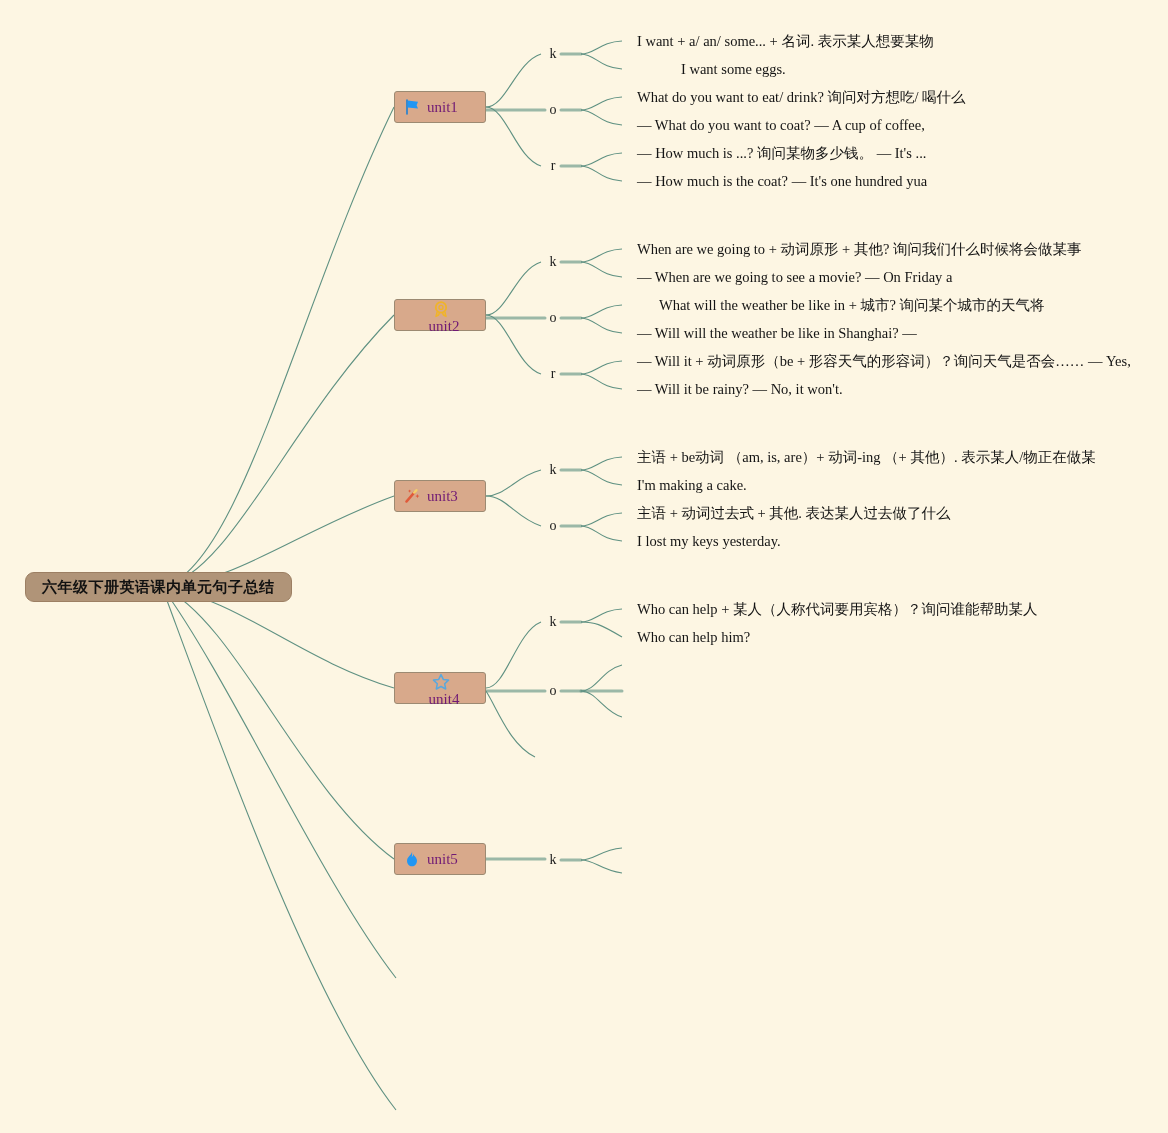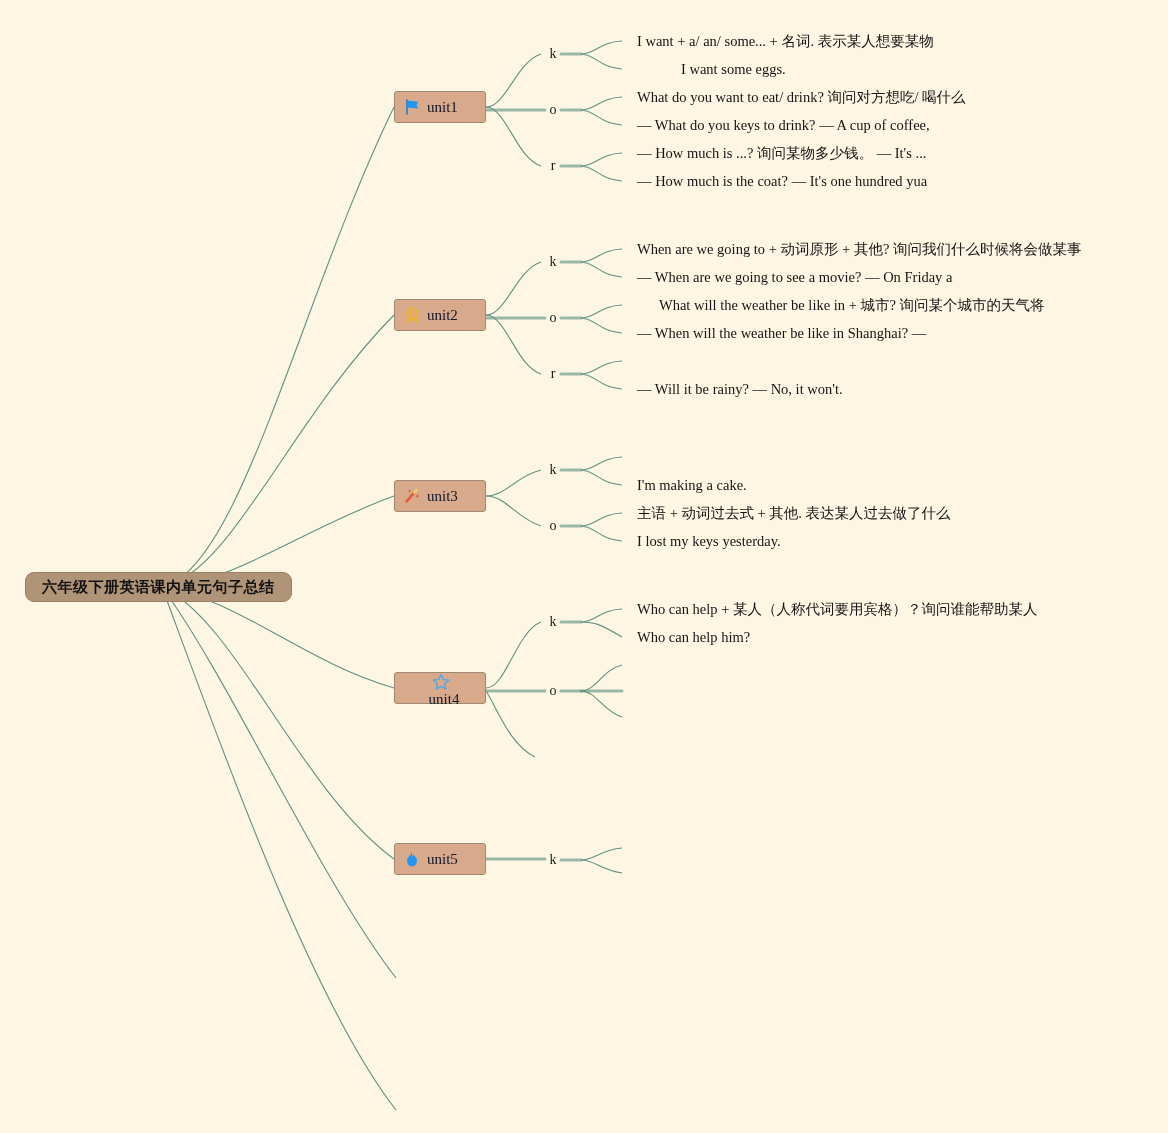--- a/index.html
+++ b/index.html
@@ -78,21 +78,21 @@
     height: 18px;
     margin-right: 6px;
     display: inline-flex;
     align-items: center;
     justify-content: center;
     flex: 0 0 auto;
   }
   .unit-label {
     font-family: "Liberation Serif", "DejaVu Serif", serif;
     font-size: 15px;
-    color: #0f172a;
+    color: #701a75;
   }
 
   
   .branch-key {
     position: absolute;
     font-family: "Liberation Serif", "DejaVu Serif", serif;
     font-size: 14px;
     color: #1a1a1a;
     width: 14px;
     text-align: center;
@@ -194,21 +194,21 @@
   <div class="unit-node" style="left:394px; top:91px;">
     <span class="unit-icon">
       <svg viewBox="0 0 18 18" width="18" height="18" xmlns="http://www.w3.org/2000/svg">
         <path d="M4 2 L4 16" stroke="#1b7fd4" stroke-width="1.6" fill="none" stroke-linecap="round"></path>
         <path d="M4.6 2.6 L15 3.8 L13.6 7.2 L15 10.4 L4.6 9.4 Z" fill="#2196f3"></path>
       </svg>
     </span>
     <span class="unit-label">unit1</span>
   </div>
 
-  <div class="unit-node" style="left:394px; top:299px;">
+  <div class="unit-node" style="left:394px; top:299px;flex-direction:column;">
     <span class="unit-icon">
       <svg viewBox="0 0 18 18" width="18" height="18" xmlns="http://www.w3.org/2000/svg">
         <circle cx="9" cy="7.4" r="5.2" fill="none" stroke="#f0b429" stroke-width="1.7"></circle>
         <circle cx="9" cy="7.4" r="2" fill="none" stroke="#f0b429" stroke-width="1.4"></circle>
         <path d="M5.2 11.6 L4 16.4 L6.4 15 L7.6 13" fill="none" stroke="#f0b429" stroke-width="1.5" stroke-linejoin="round"></path>
         <path d="M12.8 11.6 L14 16.4 L11.6 15 L10.4 13" fill="none" stroke="#f0b429" stroke-width="1.5" stroke-linejoin="round"></path>
       </svg>
     </span>
     <span class="unit-label">unit2</span>
   </div>
@@ -243,37 +243,39 @@
     <span class="unit-label">unit5</span>
   </div>
 
   <div class="branch-key" style="left:546px; top:47px;">k</div>
   <div class="branch-key" style="left:546px; top:103px;">o</div>
   <div class="branch-key" style="left:546px; top:159px;">r</div>
 
   <div class="leaf" style="left:637px; top:33px;">I want + a/ an/ some... + 名词. 表示某人想要某物</div>
   <div class="leaf" style="left:637px; top:61px;margin-left:44px;">I want some eggs.</div>
   <div class="leaf" style="left:637px; top:89px;">What do you want to eat/ drink? 询问对方想吃/ 喝什么</div>
-  <div class="leaf" style="left:637px; top:117px;">— What do you keys to drink? — A cup of coffee,</div>
+  <div class="leaf" style="left:637px; top:117px;">— What do you want to coat? — A cup of coffee,</div>
   <div class="leaf" style="left:637px; top:145px;">— How much is ...? 询问某物多少钱。 — It's ...</div>
   <div class="leaf" style="left:637px; top:173px;">— How much is the coat? — It's one hundred yua</div>
 
   <div class="branch-key" style="left:546px; top:255px;">k</div>
   <div class="branch-key" style="left:546px; top:311px;">o</div>
   <div class="branch-key" style="left:546px; top:367px;">r</div>
 
   <div class="leaf" style="left:637px; top:241px;">When are we going to + 动词原形 + 其他? 询问我们什么时候将会做某事</div>
   <div class="leaf" style="left:637px; top:269px;">— When are we going to see a movie? — On Friday a</div>
   <div class="leaf" style="left:637px; top:297px;margin-left:22px;">What will the weather be like in + 城市? 询问某个城市的天气将</div>
-  <div class="leaf" style="left:637px; top:325px;">— When will the weather be like in Shanghai? —</div>
+  <div class="leaf" style="left:637px; top:325px;">— Will will the weather be like in Shanghai? —</div>
+  <div class="leaf" style="left:637px; top:353px;">— Will it + 动词原形（be + 形容天气的形容词）？询问天气是否会…… — Yes,</div>
   <div class="leaf" style="left:637px; top:381px;">— Will it be rainy? — No, it won't.</div>
 
   <div class="branch-key" style="left:546px; top:463px;">k</div>
   <div class="branch-key" style="left:546px; top:519px;">o</div>
 
+  <div class="leaf" style="left:637px; top:449px;">主语 + be动词 （am, is, are）+ 动词-ing （+ 其他）. 表示某人/物正在做某</div>
   <div class="leaf" style="left:637px; top:477px;">I'm making a cake.</div>
   <div class="leaf" style="left:637px; top:505px;">主语 + 动词过去式 + 其他. 表达某人过去做了什么</div>
   <div class="leaf" style="left:637px; top:533px;">I lost my keys yesterday.</div>
 
   <div class="branch-key" style="left:546px; top:615px;">k</div>
   <div class="branch-key" style="left:546px; top:684px;">o</div>
 
   <div class="leaf" style="left:637px; top:601px;">Who can help + 某人（人称代词要用宾格）？询问谁能帮助某人</div>
   <div class="leaf" style="left:637px; top:629px;">Who can help him?</div>
   <div class="leaf" style="left:637px; top:684px;"></div>

